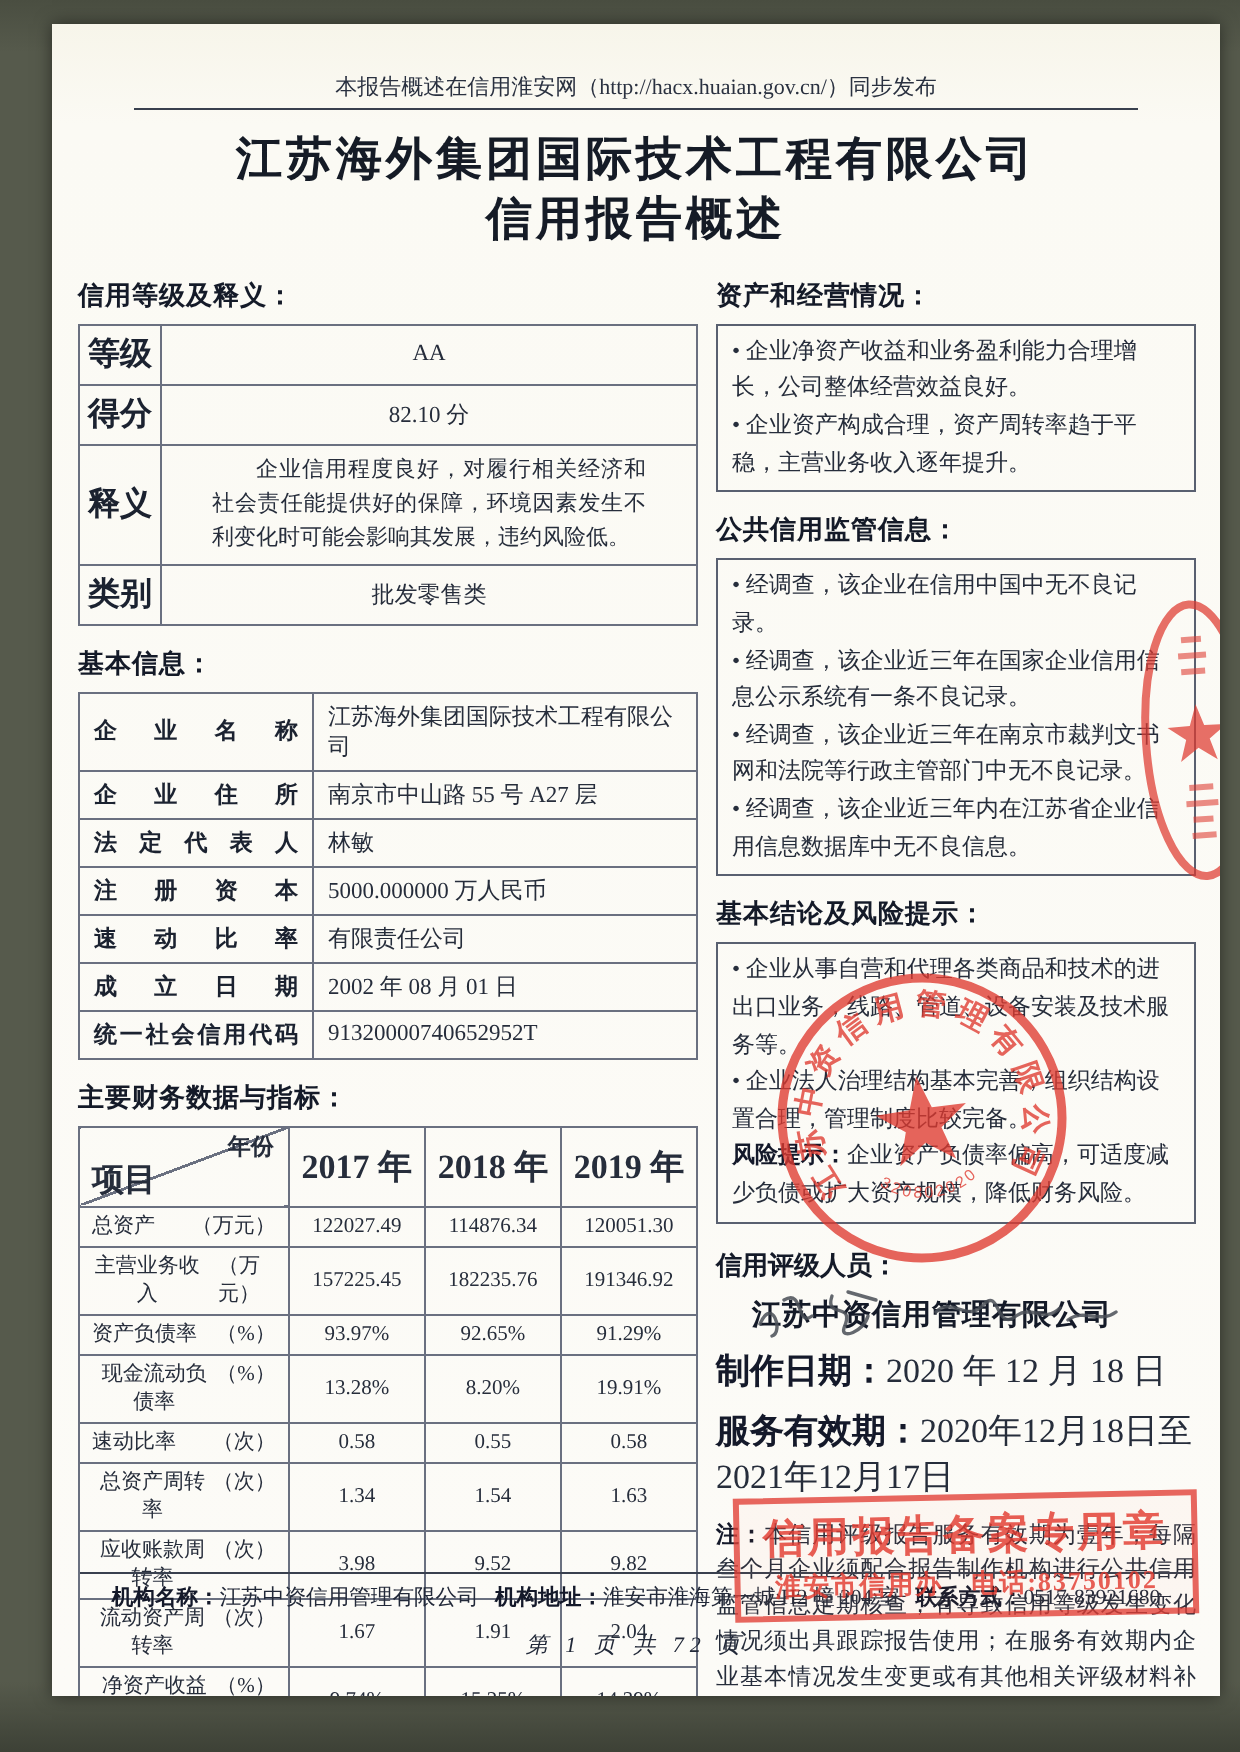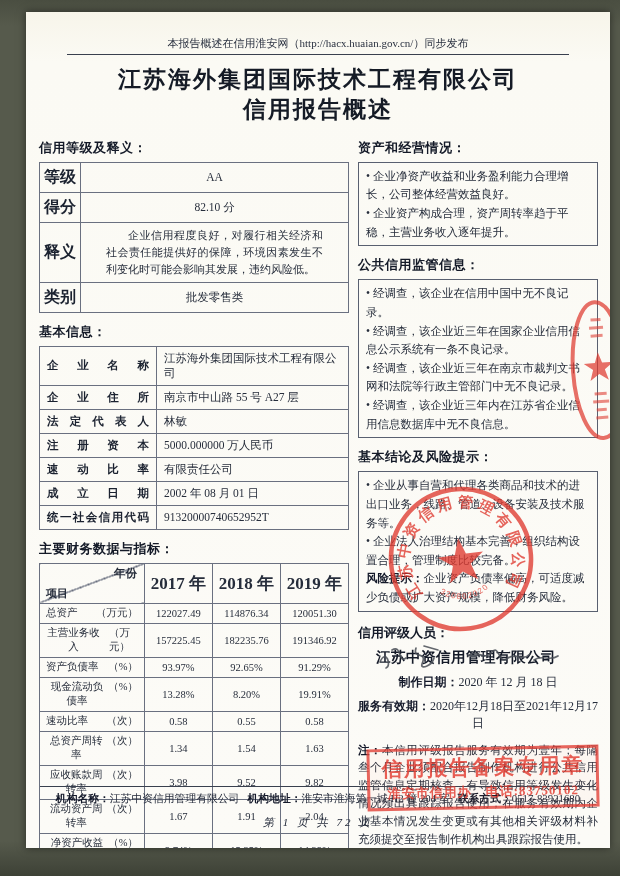--- a/index.html
+++ b/index.html
@@ -39,29 +39,29 @@
   .bt td{font-size:11.5px;padding:4px 7px;text-align:left;}
   
   .ft th,.ft td{font-size:10.5px;padding:2.5px 2px;text-align:center;}
   .ft th.yr{font-weight:bold;font-size:17px;width:66px;}
   .ft td.lbl{padding:2.5px 6px;}
   .ft td.lbl .lw{display:flex;justify-content:space-between;}
   .corner{position:relative;width:108px;height:34px;padding:0;
     background-image:linear-gradient(to bottom right,transparent calc(50% - .7px),
       #6a7080 calc(50% - .7px),#6a7080 calc(50% + .7px),transparent calc(50% + .7px));}
   .corner .cTop{position:absolute;top:2px;right:7px;font-weight:bold;font-size:11.5px;}
-  .corner .cBot{position:absolute;bottom:2px;left:6px;font-weight:bold;font-size:11px;}
+  .corner .cBot{position:absolute;bottom:2px;left:6px;font-weight:bold;font-size:16px;}
   
   .box{border:1.2px solid #596070;padding:4px 7px;font-size:11.5px;line-height:1.62;}
   .box p{margin:0;}
   .risk{margin-top:3px;}
   .risk b{color:#14192a;}
   .rater{font-size:13px;font-weight:bold;color:#141a28;margin:12px 0 0;}
   .company{font-size:14.5px;font-weight:bold;color:#141a28;margin:6px 0 0 18px;letter-spacing:.5px;}
-  .dateline{font-size:12px;margin-top:7px;text-align:center;}
+  .dateline{font-size:17px;margin-top:7px;}
   .dateline b{color:#14192a;}
   .note{font-size:11.5px;line-height:1.55;margin-top:10px;text-align:justify;}
   .note b{color:#14192a;}
   
   .footer{position:absolute;left:0;right:0;bottom:18px;}
   .footer .rule{border-top:1.6px solid #39404e;margin:0 14px 5px;}
   .footer .orgline{text-align:center;font-size:10.8px;color:#222939;}
   .footer .orgline b{color:#14192a;}
   .footer .pageno{text-align:center;font-size:11px;margin-top:9px;letter-spacing:3px;color:#222939;font-style:italic;}
   

